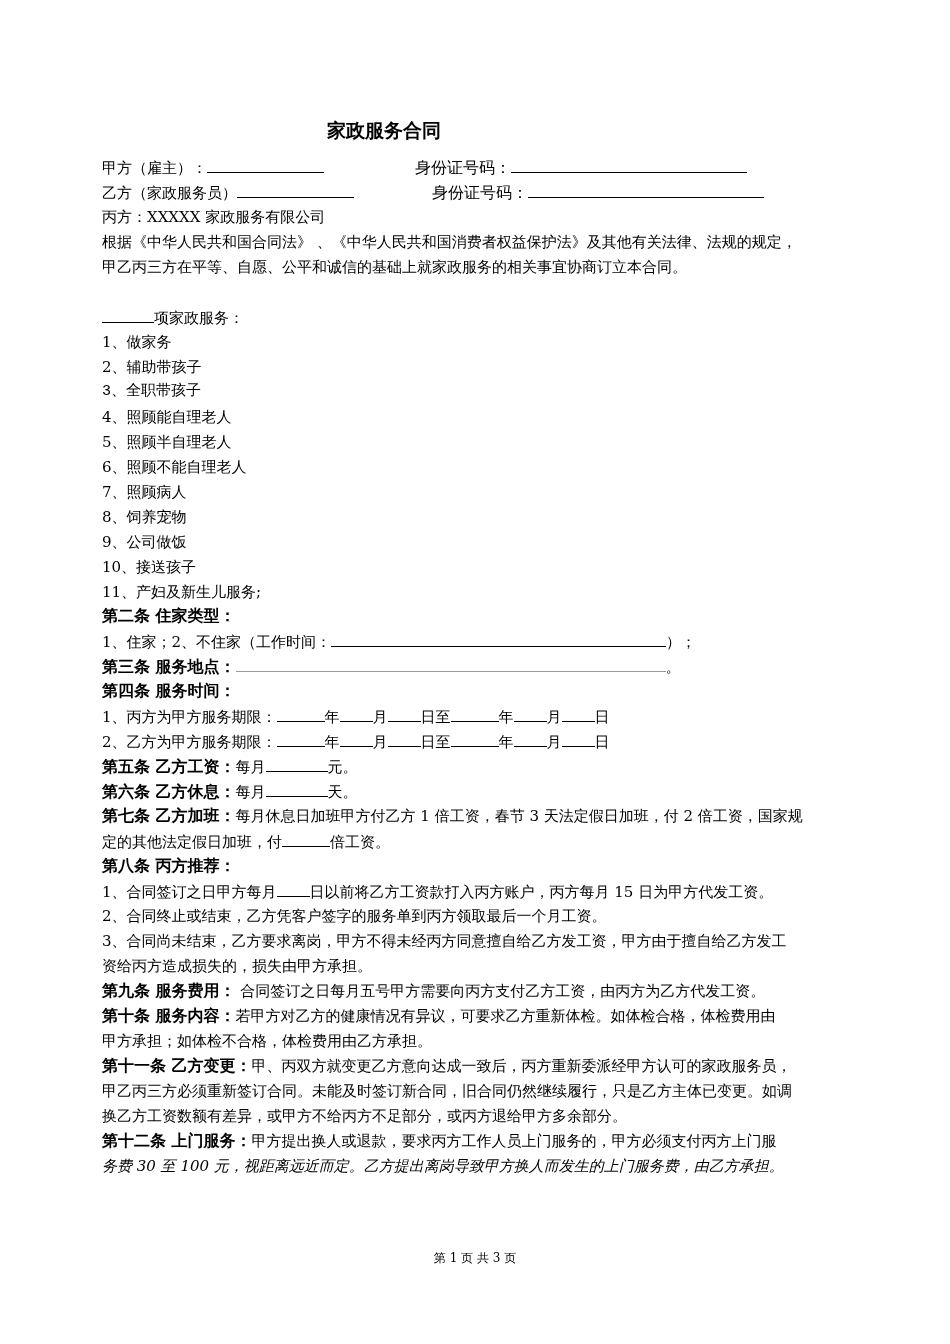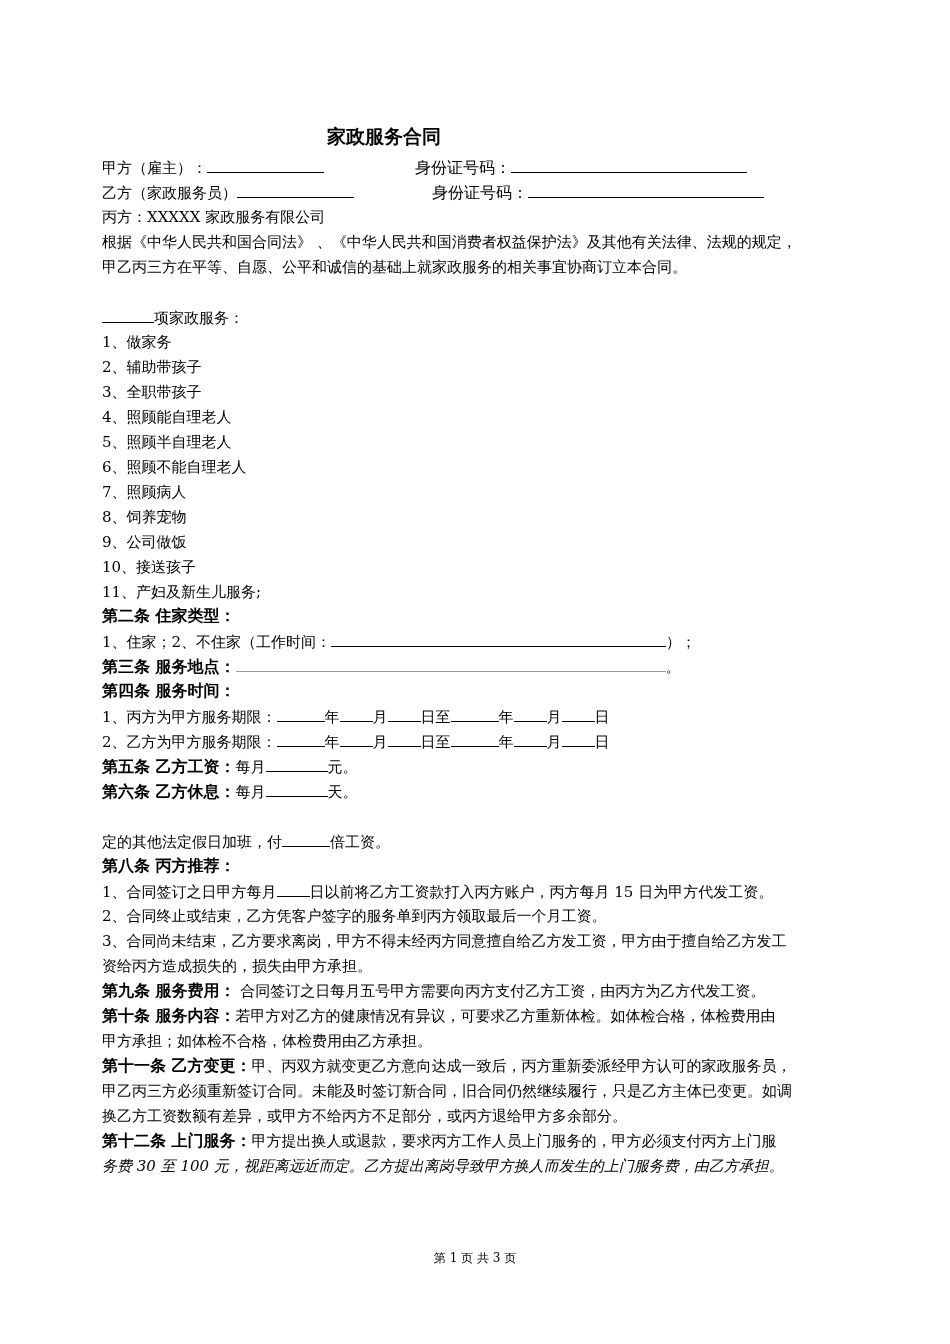--- a/index.html
+++ b/index.html
@@ -1,19 +1,19 @@
 <!DOCTYPE html>
 <html><head>
 <meta charset="utf-8">
 <style>
   html, body { margin: 0; padding: 0; background: #ffffff; }
   body { width: 950px; height: 1344px; position: relative; overflow: hidden;
          font-family: "DejaVu Serif", "Liberation Serif", serif; color: #000; }
   .page { position: absolute; left: 0; top: 0; width: 950px; height: 1344px; }
-  .title { position: absolute; top: 124px; left: 0; width: 768px; text-align: center;
+  .title { position: absolute; top: 118px; left: 0; width: 768px; text-align: center;
            font-family: "DejaVu Sans", "Liberation Sans", sans-serif; font-weight: bold; font-size: 19px; }
   .line { position: absolute; left: 102px; font-size: 15px; line-height: 20px; white-space: nowrap; }
   .bold { font-family: "DejaVu Sans", "Liberation Sans", sans-serif; font-weight: bold; font-size: 16px; }
   .blank { display: inline-block; border-bottom: 1px solid #000; height: 15px; vertical-align: baseline; }
   .blank.gray { border-bottom-color: #999; }
   .footer { position: absolute; top: 1250px; left: 0; width: 950px; text-align: center; font-size: 12px; }
   .right-col { position: absolute; font-size: 16px; line-height: 20px; white-space: nowrap; }
 </style>
 </head>
 <body>
@@ -40,21 +40,21 @@
 
   <div class="line" style="top:232px;">根据《中华人民共和国合同法》 、《中华人民共和国消费者权益保护法》及其他有关法律、法规的规定，</div>
   <div class="line" style="top:257px;">甲乙丙三方在平等、自愿、公平和诚信的基础上就家政服务的相关事宜协商订立本合同。</div>
 
   <div class="line" style="top:307px;">
     <span class="blank" style="width:52px;"></span><span>项家政服务：</span>
   </div>
 
   <div class="line" style="top:332px;">1、做家务</div>
   <div class="line" style="top:357px;">2、辅助带孩子</div>
-  <div class="line" style="top:382px;">3、全职带孩子</div>
+  <div class="line" style="top:382px;font-family:Liberation Mono, monospace;">3、全职带孩子</div>
   <div class="line" style="top:407px;">4、照顾能自理老人</div>
   <div class="line" style="top:432px;">5、照顾半自理老人</div>
   <div class="line" style="top:457px;">6、照顾不能自理老人</div>
   <div class="line" style="top:482px;">7、照顾病人</div>
   <div class="line" style="top:507px;">8、饲养宠物</div>
   <div class="line" style="top:532px;">9、公司做饭</div>
   <div class="line" style="top:557px;">10、接送孩子</div>
   <div class="line" style="top:582px;">11、产妇及新生儿服务;</div>
 
   <div class="line" style="top:606px;">
@@ -79,20 +79,23 @@
   </div>
 
   <div class="line" style="top:756px;">
     <span class="bold">第五条  乙方工资：</span><span>每月</span><span class="blank" style="width:62px;"></span><span>元。</span>
   </div>
 
   <div class="line" style="top:781px;">
     <span class="bold">第六条  乙方休息：</span><span>每月</span><span class="blank" style="width:62px;"></span><span>天。</span>
   </div>
 
+  <div class="line" style="top:806px;">
+    <span class="bold">第七条  乙方加班：</span><span>每月休息日加班甲方付乙方 1 倍工资，春节 3 天法定假日加班，付 2 倍工资，国家规</span>
+  </div>
   <div class="line" style="top:831px;">
     <span>定的其他法定假日加班，付</span><span class="blank" style="width:48px;"></span><span>倍工资。</span>
   </div>
 
   <div class="line" style="top:856px;">
     <span class="bold">第八条  丙方推荐：</span>
   </div>
   <div class="line" style="top:881px;">
     <span>1、合同签订之日甲方每月</span><span class="blank" style="width:33px;"></span><span>日以前将乙方工资款打入丙方账户，丙方每月 15 日为甲方代发工资。</span>
   </div>

